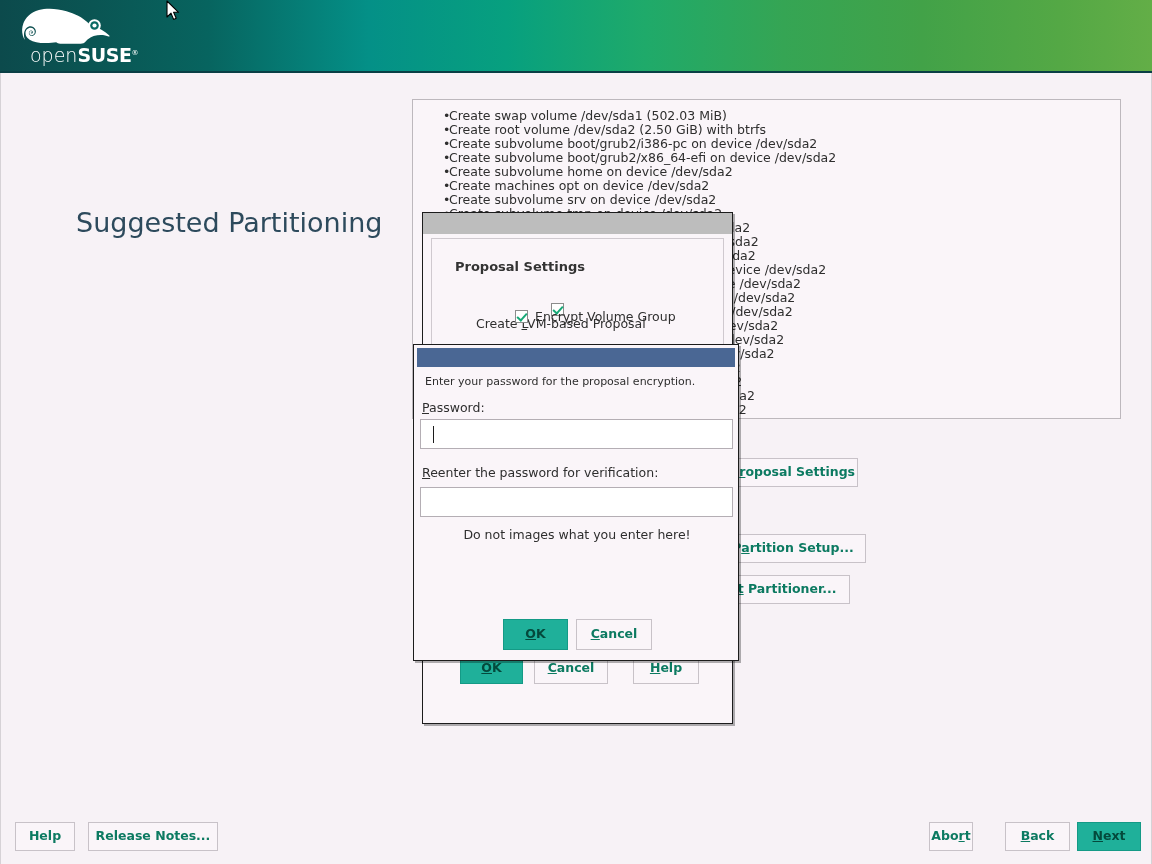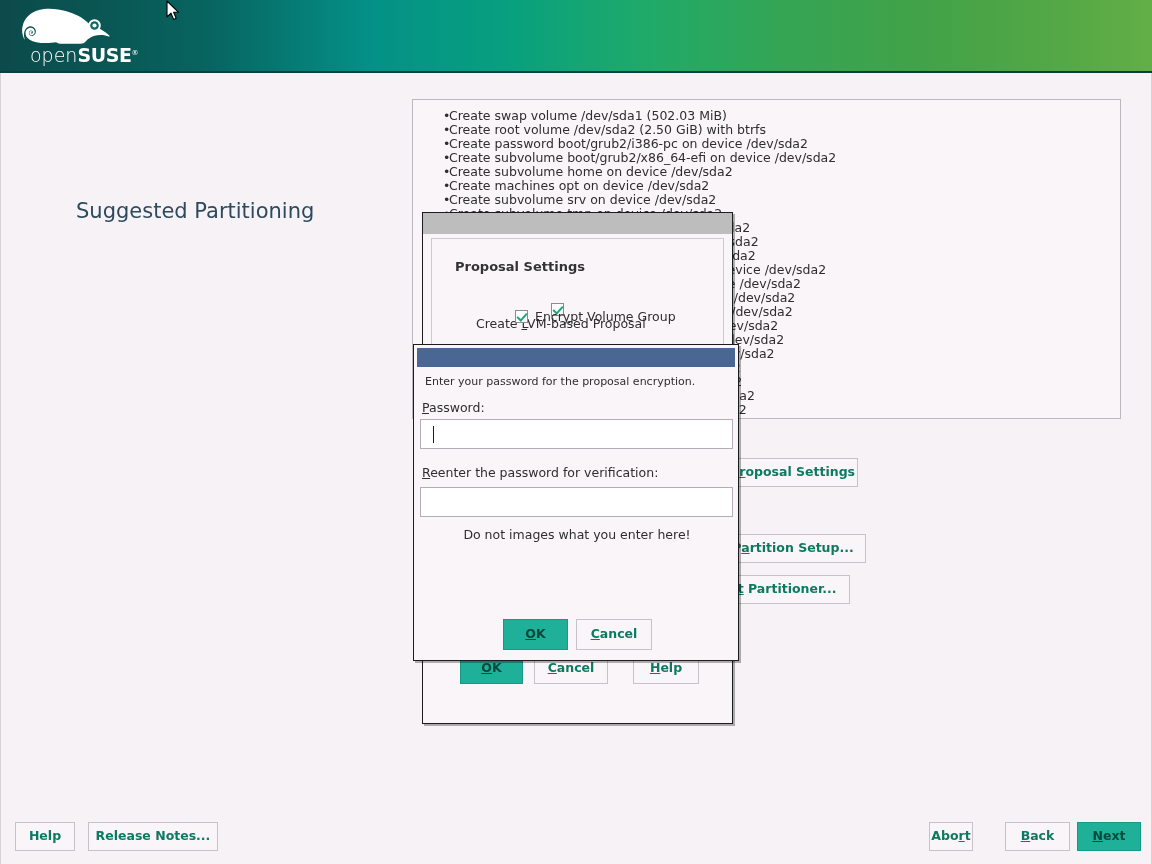--- a/index.html
+++ b/index.html
@@ -53,22 +53,22 @@
   
   #content {
     position: absolute; left: 0; top: 73px;
     width: 1152px; height: 791px;
     background: #f7f2f6;
     border-left: 1px solid #d6d2d6;
     border-right: 1px solid #d6d2d6;
   }
 
   #page-title {
-    position: absolute; left: 75px; top: 126px;
-    font-size: 21px;
+    position: absolute; left: 75px; top: 134px;
+    font-size: 27px;
     color: #2d4a5c;
     white-space: nowrap;
   }
 
   
   #summary-panel {
     position: absolute; left: 411px; top: 26px;
     width: 709px; height: 320px;
     background: #faf5f9;
     border: 1px solid #bdb8bd;
@@ -308,21 +308,21 @@
   <div id="banner-underline"></div>
 
   <div id="content">
 
     <div id="page-title">Suggested Partitioning</div>
 
     <div id="summary-panel">
       <ul id="summary-list">
           <li>Create swap volume /dev/sda1 (502.03 MiB)</li>
           <li>Create root volume /dev/sda2 (2.50 GiB) with btrfs</li>
-          <li>Create password boot/grub2/i386-pc on device /dev/sda2</li>
+          <li>Create subvolume boot/grub2/i386-pc on device /dev/sda2</li>
           <li>Create subvolume boot/grub2/x86_64-efi on device /dev/sda2</li>
           <li>Create subvolume home on device /dev/sda2</li>
           <li>Create machines opt on device /dev/sda2</li>
           <li>Create subvolume srv on device /dev/sda2</li>
           <li>Create subvolume tmp on device /dev/sda2</li>
           <li>Create subvolume usr/local on device /dev/sda2</li>
           <li>Create subvolume var/cache on device /dev/sda2</li>
           <li>Create subvolume var/crash on device /dev/sda2</li>
           <li>Create subvolume var/lib/libvirt/images on device /dev/sda2</li>
           <li>Create subvolume var/lib/machines on device /dev/sda2</li>

